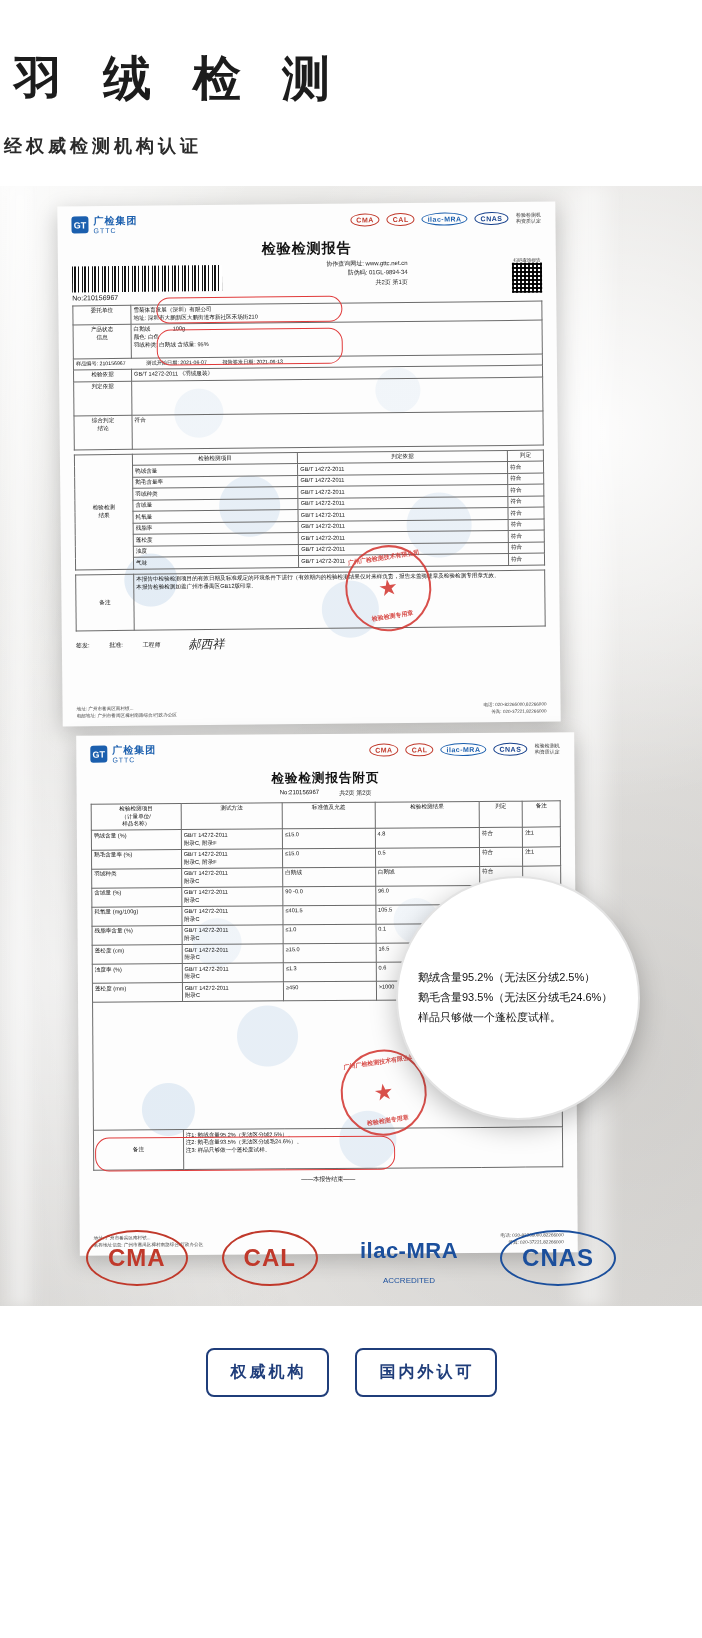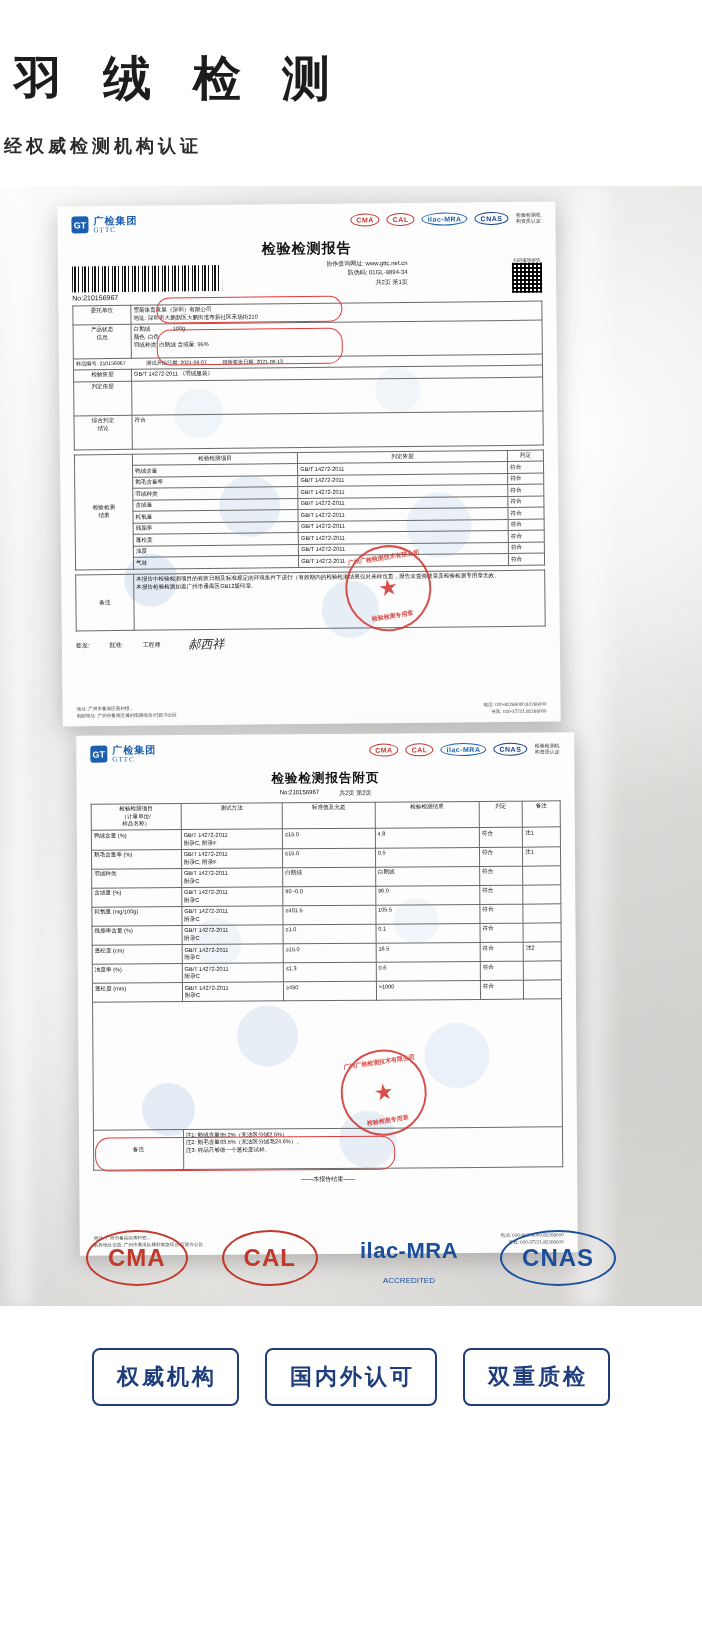--- a/index.html
+++ b/index.html
@@ -84,21 +84,21 @@
 
   .sheet-inner { position: relative; padding: 10px 14px; height: 100%; }
 
   .brandrow { display:flex; align-items:flex-start; justify-content:space-between; }
   .brand { display:flex; align-items:flex-start; gap:5px; }
   .brand-mark {
     width: 17px; height: 17px; border-radius: 3px;
     background: #1b5fae; color:#fff; font-size: 9px; font-weight:bold;
     display:flex; align-items:center; justify-content:center;
   }
-  .brand-txt { line-height: 1.05; font-family: Liberation Serif, serif; }
+  .brand-txt { line-height: 1.05; }
   .brand-cn { font-size: 10px; font-weight: bold; color:#1b5fae; letter-spacing:1px; }
   .brand-en { font-size: 7px; color:#1b5fae; letter-spacing:1px; }
 
   .marks { display:flex; align-items:center; gap:7px; }
   .mark-oval {
     border: 1.4px solid #c0392b; color:#c0392b;
     border-radius: 50%/50%;
     font-size: 7px; font-weight:bold;
     padding: 2px 5px; letter-spacing:0.5px;
     white-space: nowrap;
@@ -208,21 +208,21 @@
 
   
   .tags {
     position:absolute; left:0; right:0; top: 1348px;
     display:flex; align-items:center; justify-content:center; gap: 26px;
   }
   .tag {
     border: 2px solid #1f3d7a;
     border-radius: 8px;
     color: #1f3d7a;
-    font-size: 22px;
+    font-size: 16px;
     font-weight: bold;
     letter-spacing: 3px;
     padding: 12px 20px;
     text-indent: 3px;
     background: #fff;
   }
 </style>
 </head>
 <body>
 
@@ -543,20 +543,27 @@
       <div class="footer-note">
         <div style="white-space:pre-line">地址: 广州市番禺区南村镇...
 名称地址信息: 广州市番禺区樟村南路综合/行政办公区</div>
         <div style="white-space:pre-line; text-align:right">电话: 020-82266000,82266000
 传真: 020-37221,82266000</div>
       </div>
     </div>
   </div>
 
 
+  <div class="loupe two">
+    <div class="loupe-inner">
+      <p>鹅绒含量95.2%（无法区分绒2.5%）</p>
+      <p>鹅毛含量93.5%（无法区分绒毛24.6%）</p>
+      <p>样品只够做一个蓬松度试样。</p>
+    </div>
+  </div>
 </div>
 
 <div class="certs">
   <div class="cert">
     <div class="cert-ring">CMA</div>
   </div>
   <div class="cert">
     <div class="cert-ring">CAL</div>
   </div>
   <div class="cert">
@@ -564,14 +571,13 @@
     <div class="cert-sub">ACCREDITED</div>
   </div>
   <div class="cert">
     <div class="cert-ring blue">CNAS</div>
   </div>
 </div>
 
 <div class="tags">
   <div class="tag">权威机构</div>
   <div class="tag">国内外认可</div>
-  <div class="tag">双重质检</div>
 </div>
 
 </body></html>

